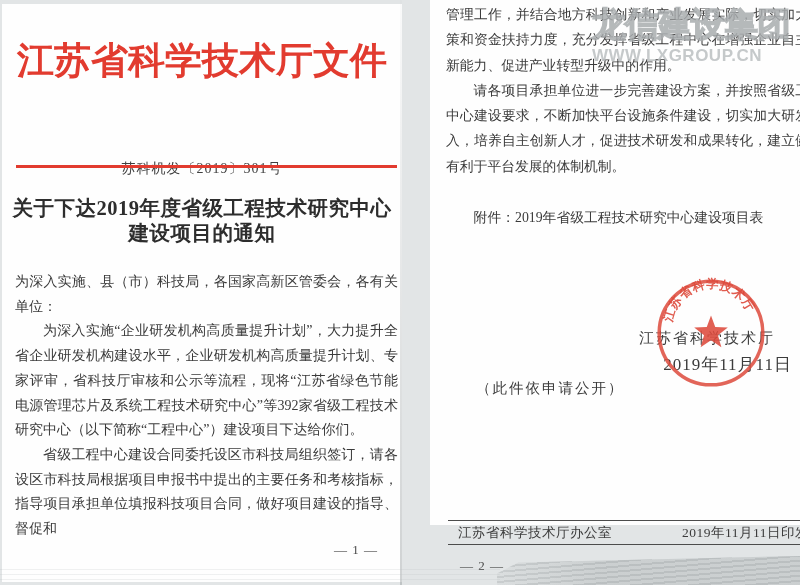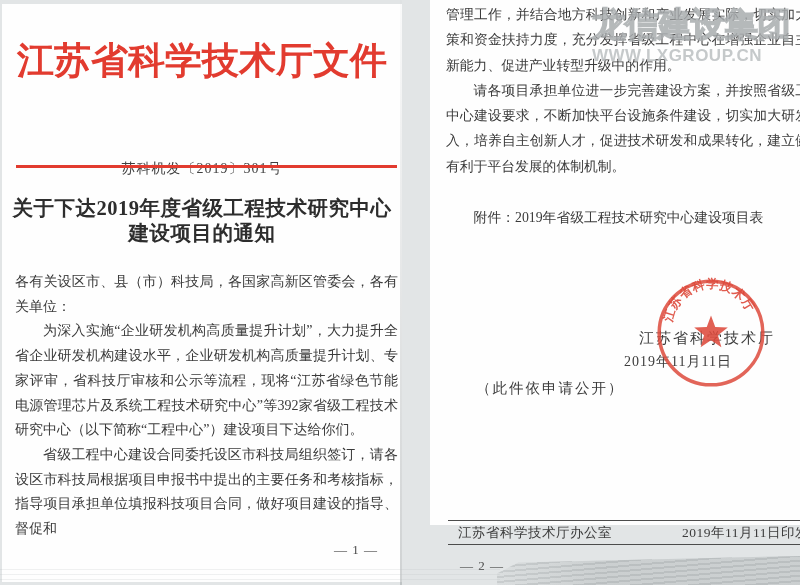--- a/index.html
+++ b/index.html
@@ -53,21 +53,21 @@
   
   #body-2 { top: 2px; left: 16px; width: 377px; line-height: 25.3px; font-size: 13.8px; }
   #attachment-line { margin-top: 26px; text-indent: 2em; }
   .issuer-name {
     position: absolute; top: 329px; left: 191px; width: 172px;
     text-align: center; font-size: 15px; letter-spacing: 2px; color: #3c3c3c;
     white-space: nowrap;
   }
   .issuer-date {
     position: absolute; top: 353px; left: 194px; width: 168px;
-    text-align: left; font-size: 14px; letter-spacing: 1px; color: #3c3c3c;
+    text-align: right; font-size: 17px; letter-spacing: 1px; color: #3c3c3c;
     white-space: nowrap;
   }
   .seal { position: absolute; left: 224px; top: 276px; width: 114px; height: 114px; }
   .disclosure {
     position: absolute; top: 379px; left: 46px;
     font-size: 14.5px; letter-spacing: 2px; color: #3a3a3a;
   }
   .colophon {
     position: absolute; top: 520px; left: 18px; width: 371px;
     border-top: 1.5px solid #4c4c4c; border-bottom: 1.5px solid #4c4c4c;
@@ -115,21 +115,21 @@
 
   <div id="page-left" class="page">
     <div class="red-header">江苏省科学技术厅文件</div>
     <div class="doc-number">苏科机发〔2019〕301号</div>
     <div class="red-rule"></div>
     <div class="doc-title">
       <div>关于下达2019年度省级工程技术研究中心</div>
       <div>建设项目的通知</div>
     </div>
     <div id="body-1" class="body-text">
-      <p>各有关设区市、县（市）科技局，各国家高新区管委会，各有关单位：</p>
+      <p>为深入实施、县（市）科技局，各国家高新区管委会，各有关单位：</p>
       <p class="indent">为深入实施“企业研发机构高质量提升计划”，大力提升全省企业研发机构建设水平，企业研发机构高质量提升计划、专家评审，省科技厅审核和公示等流程，现将“江苏省绿色节能电源管理芯片及系统工程技术研究中心”等392家省级工程技术研究中心（以下简称“工程中心”）建设项目下达给你们。</p>
       <p class="indent">省级工程中心建设合同委托设区市科技局组织签订，请各设区市科技局根据项目申报书中提出的主要任务和考核指标，指导项目承担单位填报科技项目合同，做好项目建设的指导、督促和</p>
     </div>
     <div id="pn1" class="page-num">— 1 —</div>
   </div>
 
   <div id="page-right" class="page">
     <div id="body-2" class="body-text">
       <p>管理工作，并结合地方科技创新和产业发展实际，切实加大政策和资金扶持力度，充分发挥省级工程中心在增强企业自主创新能力、促进产业转型升级中的作用。</p>
       <p class="indent">请各项目承担单位进一步完善建设方案，并按照省级工程中心建设要求，不断加快平台设施条件建设，切实加大研发投入，培养自主创新人才，促进技术研发和成果转化，建立健全有利于平台发展的体制机制。</p>

